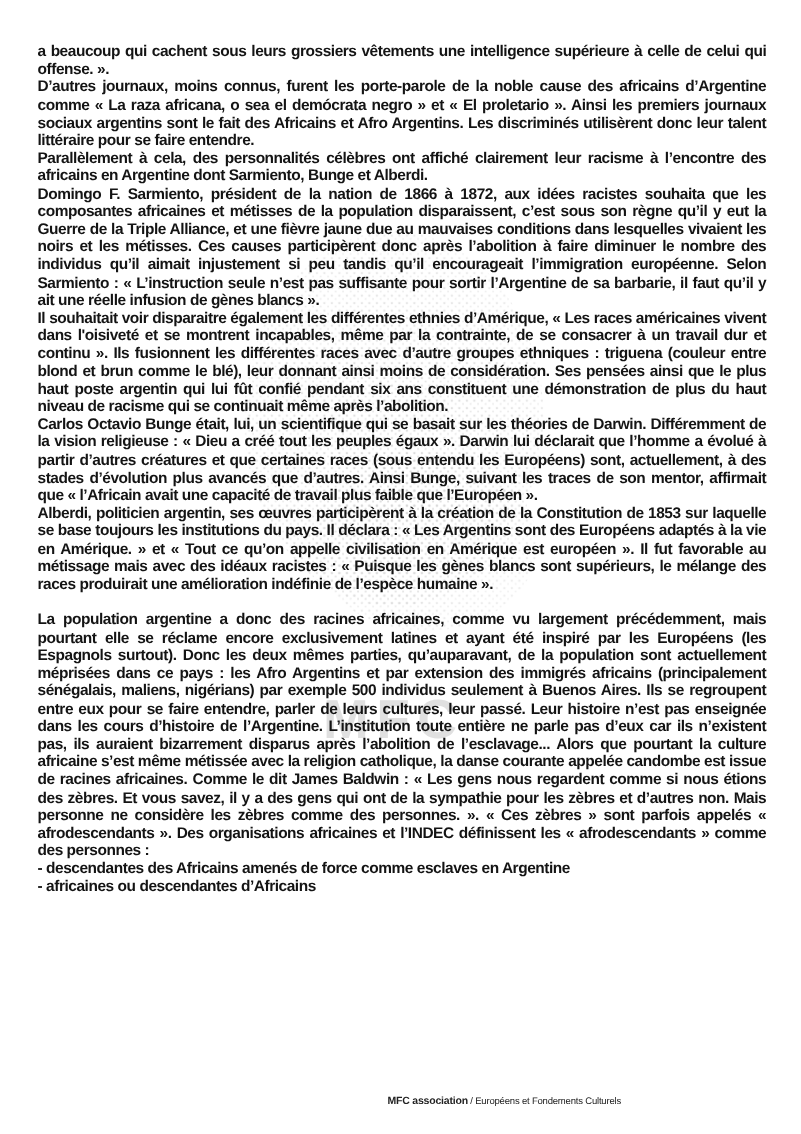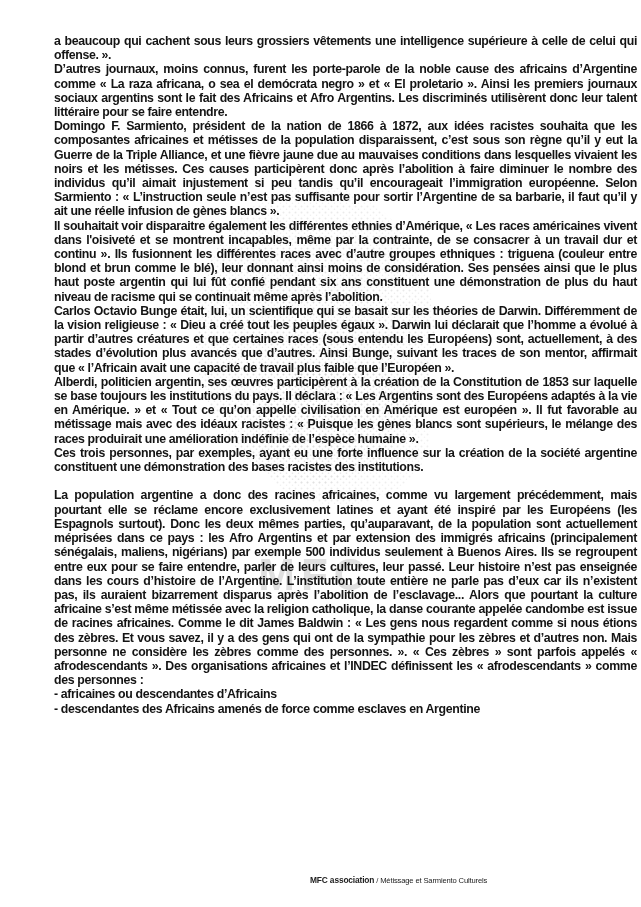--- a/index.html
+++ b/index.html
@@ -5,21 +5,21 @@
   html, body { margin: 0; padding: 0; background: #ffffff; }
   body { width: 641px; height: 907px; position: relative; overflow: hidden; }
   .watermark {
     position: absolute; left: 150px; top: 175px; width: 330px; height: 430px;
     pointer-events: none; z-index: 0;
   }
   .page {
     position: absolute; left: 30px; top: 34px; width: 583px; z-index: 1;
     font-family: "Liberation Sans", sans-serif;
     font-size: 12.35px; line-height: 14.2px; color: #141414;
-    font-weight: bold; letter-spacing: -0.35px; margin-left: 24px;
+    font-weight: bold; letter-spacing: -0.35px;
   }
   .page p { margin: 0; text-align: justify; hyphens: manual; }
   .gap { height: 14.2px; }
   .list-item { text-align: left !important; }
   .footer {
     position: absolute; top: 875px; left: 0; width: 641px; z-index: 1;
     font-family: "Liberation Sans", sans-serif; font-size: 8.4px; color: #222;
   }
   .footer .author { position: absolute; left: 91px; font-weight: bold; letter-spacing: -0.1px; margin-top: 32px; }
   .footer .assoc { position: absolute; left: 310px; letter-spacing: -0.15px; }
@@ -47,27 +47,27 @@
   <g mask="url(#m)">
     <ellipse cx="165" cy="160" rx="120" ry="150" fill="url(#dots)" opacity="0.75"></ellipse>
     <ellipse cx="190" cy="260" rx="90" ry="70" fill="url(#dots)" opacity="0.6"></ellipse>
   </g>
   <text x="165" y="415" text-anchor="middle" font-family="Liberation Sans, sans-serif" font-size="44" font-weight="bold" fill="#e0e0e0" letter-spacing="6">MFC</text>
 </svg>
 
 <main class="page">
   <p>a beaucoup qui cachent sous leurs grossiers vêtements une intelligence supérieure à celle de celui qui offense. ».</p>
   <p>D’autres journaux, moins connus, furent les porte-parole de la noble cause des africains d’Argentine comme « La raza africana, o sea el demócrata negro » et « El proletario ». Ainsi les premiers journaux sociaux argentins sont le fait des Africains et Afro Argentins. Les discriminés utilisèrent donc leur talent littéraire pour se faire entendre.</p>
+  <p>Parallèlement à cela, des personnalités célèbres ont affiché clairement leur racisme à l’encontre des africains en Argentine dont Sarmiento, Bunge et Alberdi.</p>
   <p>Domingo F. Sarmiento, président de la nation de 1866 à 1872, aux idées racistes souhaita que les composantes africaines et métisses de la population disparaissent, c’est sous son règne qu’il y eut la Guerre de la Triple Alliance, et une fièvre jaune due au mauvaises conditions dans lesquelles vivaient les noirs et les métisses. Ces causes participèrent donc après l’abolition à faire diminuer le nombre des individus qu’il aimait injustement si peu tandis qu’il encourageait l’immigration européenne. Selon Sarmiento : « L’instruction seule n’est pas suffisante pour sortir l’Argentine de sa barbarie, il faut qu’il y ait une réelle infusion de gènes blancs ».</p>
   <p>Il souhaitait voir disparaitre également les différentes ethnies d’Amérique, « Les races américaines vivent dans l'oisiveté et se montrent incapables, même par la contrainte, de se consacrer à un travail dur et continu ». Ils fusionnent les différentes races avec d’autre groupes ethniques : triguena (couleur entre blond et brun comme le blé), leur donnant ainsi moins de considération. Ses pensées ainsi que le plus haut poste argentin qui lui fût confié pendant six ans constituent une démonstration de plus du haut niveau de racisme qui se continuait même après l’abolition.</p>
   <p>Carlos Octavio Bunge était, lui, un scientifique qui se basait sur les théories de Darwin. Différemment de la vision religieuse : « Dieu a créé tout les peuples égaux ». Darwin lui déclarait que l’homme a évolué à partir d’autres créatures et que certaines races (sous entendu les Européens) sont, actuellement, à des stades d’évolution plus avancés que d’autres. Ainsi Bunge, suivant les traces de son mentor, affirmait que « l’Africain avait une capacité de travail plus faible que l’Européen ».</p>
   <p>Alberdi, politicien argentin, ses œuvres participèrent à la création de la Constitution de 1853 sur laquelle se base toujours les institutions du pays. Il déclara : « Les Argentins sont des Européens adaptés à la vie en  Amérique. » et «  Tout ce qu’on appelle civilisation en Amérique est européen ». Il fut favorable au métissage mais avec des idéaux racistes : « Puisque les gènes blancs sont supérieurs, le mélange des races produirait une amélioration indéfinie de l’espèce humaine ».</p>
-  <p>Ces trois personnes, par exemples, ayant eu une forte influence sur la création de la société argentine constituent une démonstration des bases racistes des institutions.</p>
   <div class="gap"></div>
   <p>La population argentine a donc des racines africaines, comme vu largement précédemment, mais pourtant elle se réclame encore exclusivement latines et ayant été inspiré par les Européens (les Espagnols surtout). Donc les deux mêmes parties, qu’auparavant, de la population sont actuellement méprisées dans ce pays : les Afro Argentins et par extension des immigrés africains (principalement sénégalais, maliens, nigérians) par exemple 500 individus seulement à Buenos Aires. Ils se regroupent entre eux pour se faire entendre, parler de leurs cultures, leur passé. Leur histoire n’est pas enseignée dans les cours d’histoire de l’Argentine. L’institution toute entière ne parle pas d’eux car ils n’existent pas, ils auraient bizarrement disparus après l’abolition de l’esclavage... Alors que pourtant la culture africaine s’est même métissée avec la religion catholique, la danse courante appelée candombe est issue de racines africaines. Comme le dit James Baldwin : « Les gens nous regardent comme si nous étions des zèbres. Et vous savez, il y a des gens qui ont de la sympathie pour les zèbres et d’autres non. Mais personne ne considère les zèbres comme des personnes. ». « Ces zèbres » sont parfois appelés « afrodescendants ». Des organisations africaines et l’INDEC définissent les « afrodescendants » comme des personnes :</p>
+  <p class="list-item">- descendantes des Africains amenés de force comme esclaves en Argentine</p>
   <p class="list-item">- africaines ou descendantes d’Africains</p>
-  <p class="list-item">- descendantes des Africains amenés de force comme esclaves en Argentine</p>
 </main>
 
 <footer class="footer">
   <span class="author">Julien Serru - Culture Navajo</span>
-  <span class="assoc"><b>MFC association</b><span class="sub"> / Métissage et Sarmiento Culturels</span></span>
+  <span class="assoc"><b>MFC association</b><span class="sub"> / Européens et Fondements Culturels</span></span>
 </footer>
 
 </body></html>

